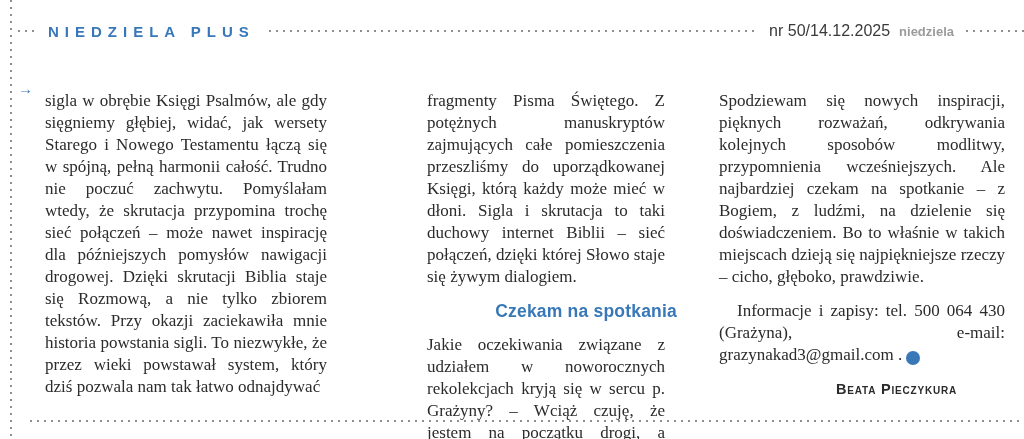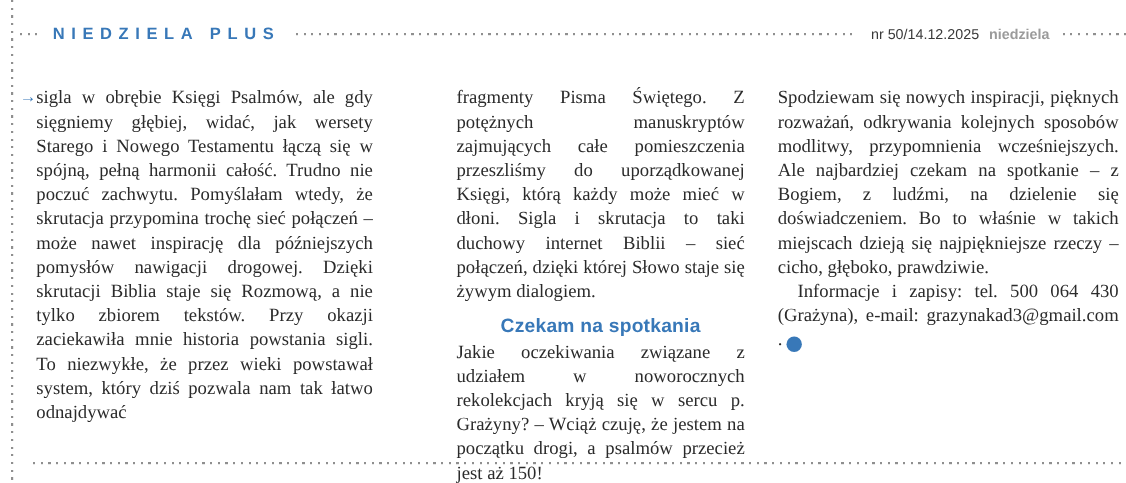--- a/index.html
+++ b/index.html
@@ -29,48 +29,48 @@
   .brand {
     font-family:"Liberation Sans", sans-serif;
     font-weight:bold; font-size:15px; letter-spacing:6px;
     color:#3878b8; white-space:nowrap;
     margin:0 4px 0 10px;
   }
   .dots-lead { width:20px; flex:none; }
   .dots-mid  { flex:1; margin:0 14px 0 10px; }
   .issue {
     font-family:"Liberation Sans", sans-serif;
-    font-size:13px; color:#3a3a3a; white-space:nowrap;
+    font-size:16px; color:#3a3a3a; white-space:nowrap;
   }
   .edition {
     font-family:"Liberation Sans", sans-serif;
     font-weight:bold; font-size:13px; color:#9b9b9b;
     margin-left:9px; white-space:nowrap;
   }
   .dots-end { width:58px; flex:none; margin-left:12px; }
   
   .main {
     position:absolute; left:33px; top:78px;
     display:flex; align-items:flex-start;
   }
   .col { font-size:17px; line-height:22px; text-align:justify; hyphens:auto; }
-  .col p { margin:0; }
+  .col p { margin:12px; }
   .col-1 { width:306px; position:relative; }
   .col-2 { width:262px; margin-left:76px; }
   .col-3 { width:310px; margin-left:30px; }
   .arrow {
     position:absolute; left:-15px; top:0;
     color:#3878b8; font-weight:bold; font-size:15px;
     font-family:"Liberation Sans", sans-serif;
   }
   .subhead {
     font-family:"Liberation Sans", sans-serif;
     font-weight:bold; font-size:17.5px; color:#3878b8;
     margin:9px 0 2px 0 !important;
-    text-align:center; letter-spacing:0.2px;
+    text-align:right; letter-spacing:0.2px;
   }
   .indent { text-indent:18px; }
   .end-mark {
     display:inline-block; width:14px; height:14px;
     background:#3878b8; border-radius:50%;
     color:#ffffff; font-family:"Liberation Sans", sans-serif;
     font-weight:bold; font-size:10px; line-height:14px;
     text-align:center; vertical-align:-1px; margin-left:4px;
   }
   .byline {
@@ -106,19 +106,20 @@
 
     <div class="col col-2">
       <p>fragmenty Pisma Świętego. Z potężnych manuskryptów zajmujących całe pomieszczenia przeszliśmy do uporządkowanej Księgi, którą każdy może mieć w dłoni. Sigla i skrutacja to taki duchowy internet Biblii – sieć połączeń, dzięki której Słowo staje się żywym dialogiem.</p>
       <p class="subhead">Czekam na spotkania</p>
       <p>Jakie oczekiwania związane z udziałem w noworocznych rekolekcjach kryją się w sercu p. Grażyny? – Wciąż czuję, że jestem na początku drogi, a psalmów przecież jest aż 150!</p>
     </div>
 
     <div class="col col-3">
       <p>Spodziewam się nowych inspiracji, pięknych rozważań, odkrywania kolejnych sposobów modlitwy, przypomnienia wcześniejszych. Ale najbardziej czekam na spotkanie – z Bogiem, z ludźmi, na dzielenie się doświadczeniem. Bo to właśnie w takich miejscach dzieją się najpiękniejsze rzeczy – cicho, głęboko, prawdziwie.</p>
       <p class="indent"><span>Informacje i zapisy: tel. 500 064 430 (Grażyna), e-mail: grazynakad3@gmail.com .</span><span class="end-mark">n</span></p>
+      <p class="byline">Beata Pieczykura</p>
     </div>
 
   </div>
 
   <div class="dots-h bottom-rule"></div>
 
 </div>
 
 </body></html>

